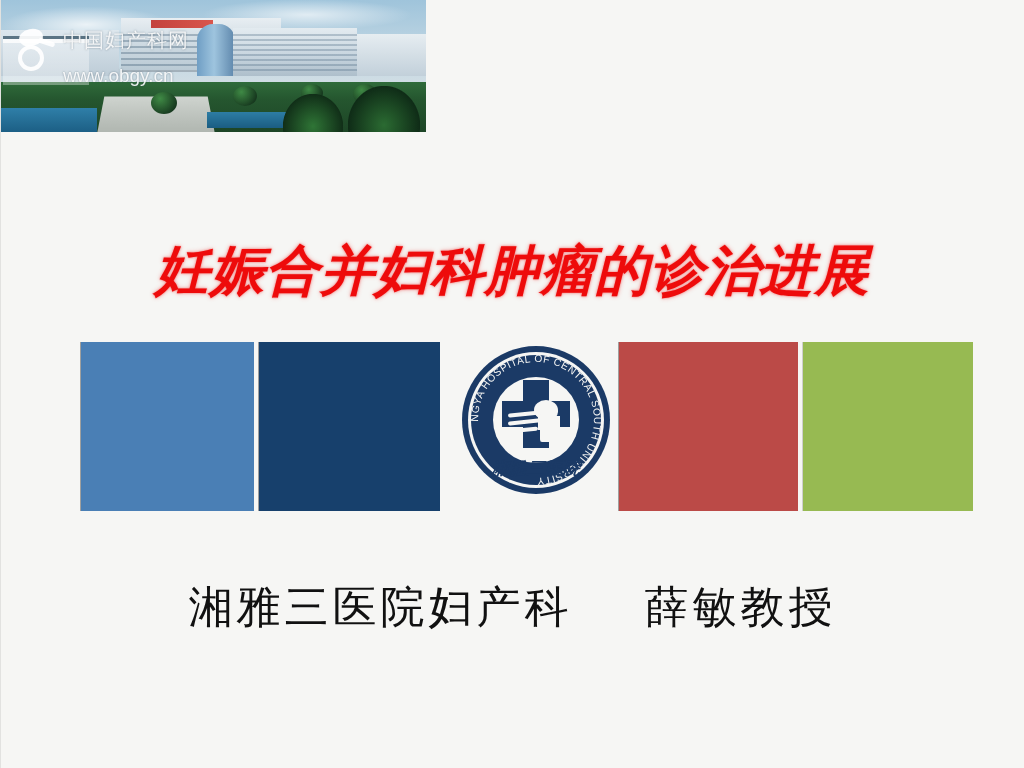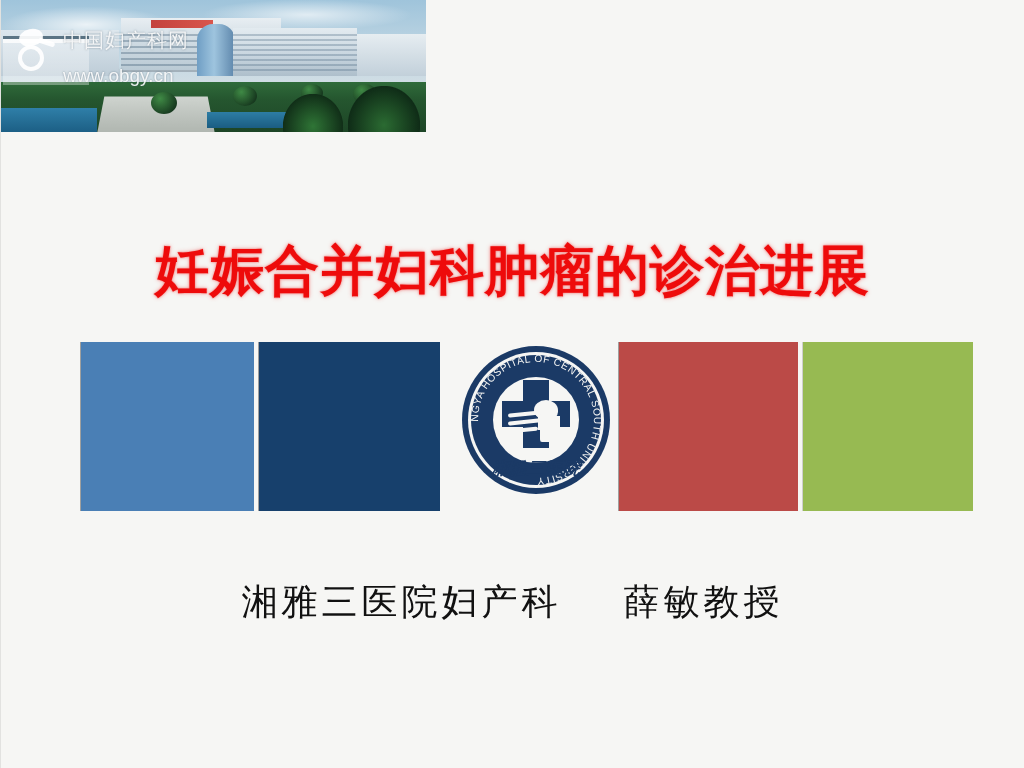--- a/index.html
+++ b/index.html
@@ -209,20 +209,21 @@
     left: 0; right: 0;
     top: 207px;
     text-align: center;
     font-family: "DejaVu Sans", sans-serif;
     font-weight: bold;
     font-size: 54px;
     line-height: 1.05;
     color: #ee0b0b;
     letter-spacing: 1px;
     text-shadow: 0 0 2px rgba(238,11,11,0.55), 0 0 5px rgba(238,11,11,0.30);
+    font-style: italic;
   }
 
   
   .blocks {
     position: absolute;
     left: 80px;
     top: 342px;
     width: 892px;
     height: 169px;
   }
@@ -341,21 +342,21 @@
     transform: skewX(-6deg);
   }
 
   
   .presenter {
     position: absolute;
     left: 0; right: 0;
     top: 578px;
     text-align: center;
     font-family: "DejaVu Serif", serif;
-    font-size: 36px;
+    font-size: 44px;
     color: #111111;
     letter-spacing: 4px;
     white-space: pre;
   }
 </style>
 </head>
 <body>
 
 <div class="slide">
 

